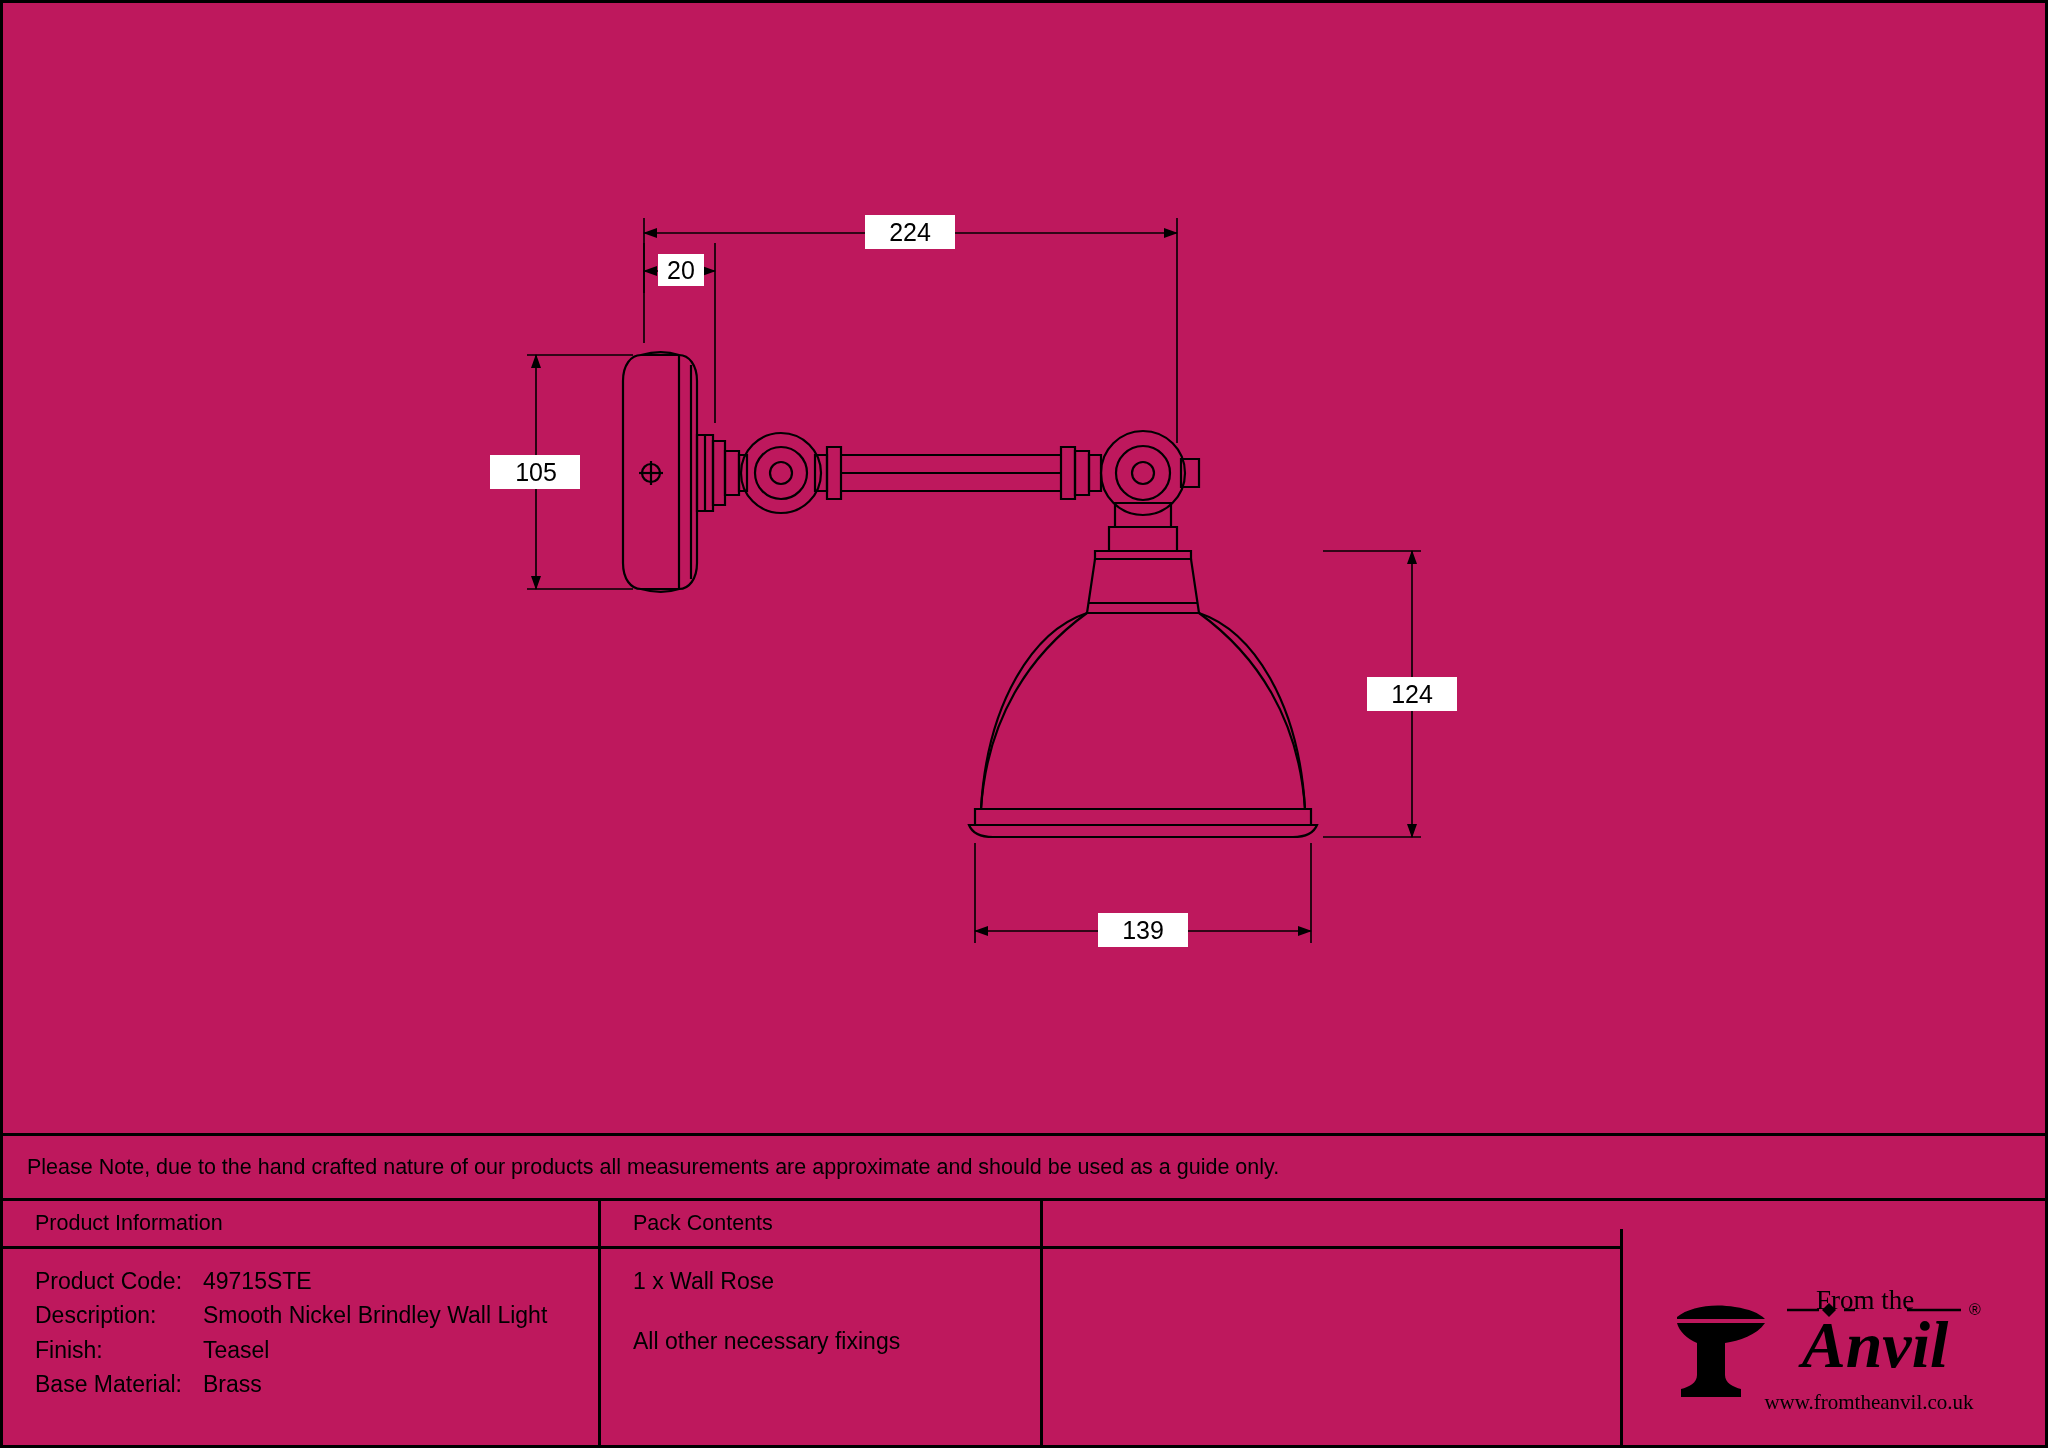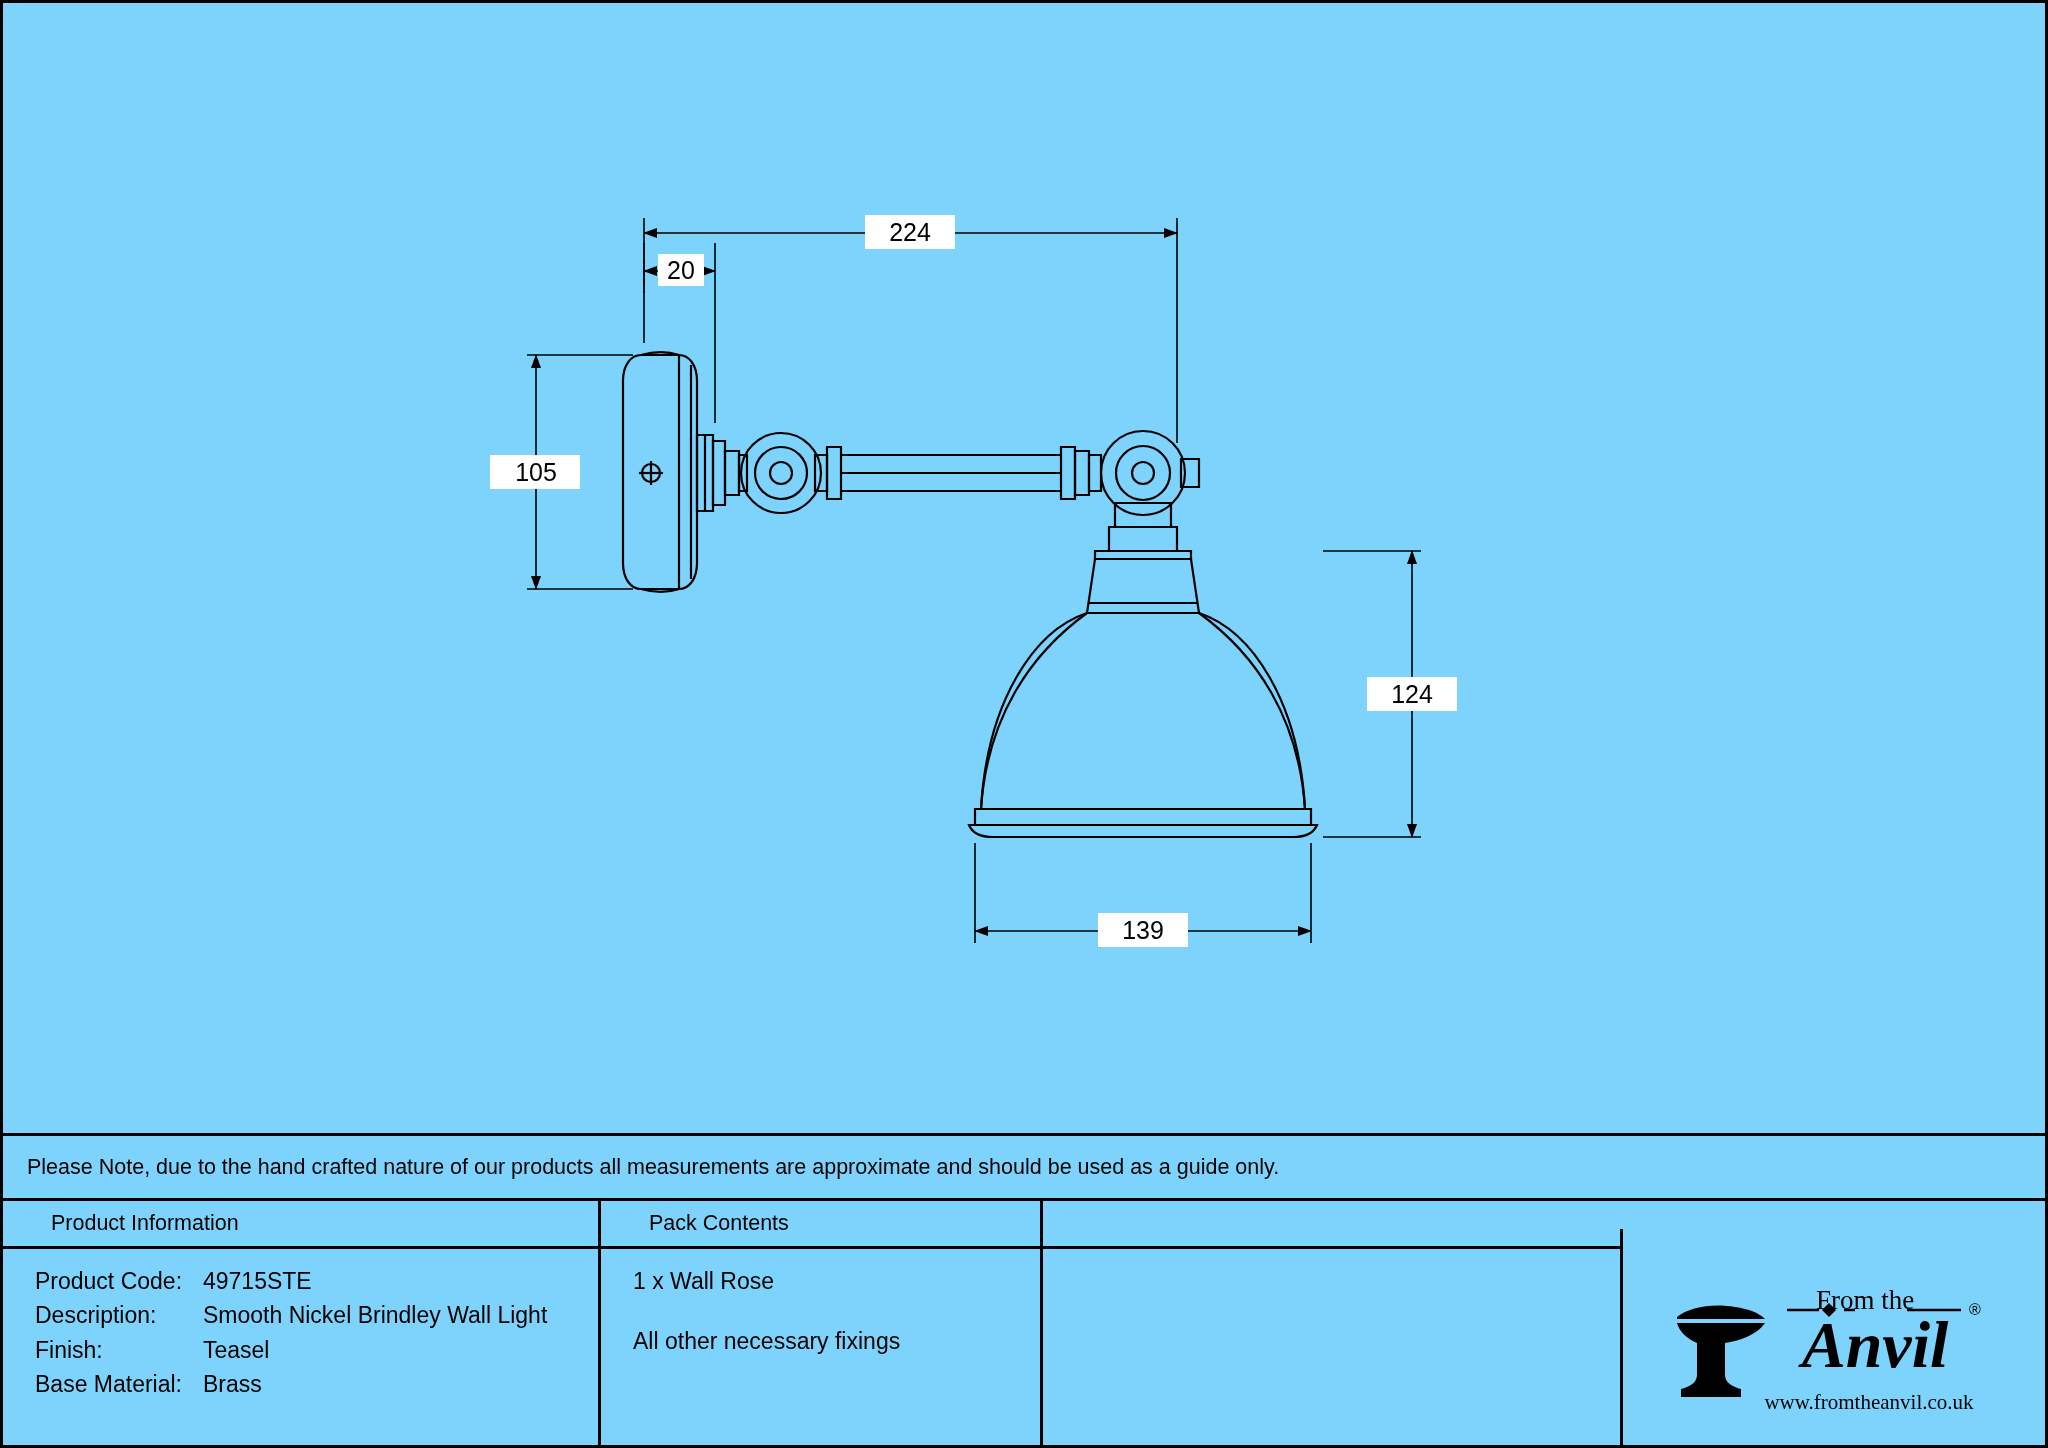--- a/index.html
+++ b/index.html
@@ -8,21 +8,21 @@
     padding: 0;
     background: #ffffff;
   }
   body {
     font-family: "Liberation Sans", sans-serif;
   }
   #sheet {
     position: relative;
     width: 2048px;
     height: 1448px;
-    background: #7dd3fc;
+    background: #be185d;
     border: 3px solid #000000;
     overflow: hidden;
   }
   
   #drawing {
     position: absolute;
     left: 0;
     top: 0;
     width: 2048px;
     height: 1130px;
@@ -62,21 +62,21 @@
   #cell-product { width: 595px; }
   #cell-pack { width: 442px; }
   #cell-blank { width: 580px; }
   #cell-logo { flex: 1 1 auto; margin-top: 28px; }
 
   .cell-header {
     height: 48px;
     border-bottom: 3px solid #000;
     display: flex;
     align-items: center;
-    padding-left: 48px;
+    padding-left: 32px;
     font-size: 21.5px;
     color: #000;
   }
   .cell-body {
     padding: 18px 0 0 32px;
     font-size: 23px;
     line-height: 1.28;
     color: #000;
   }
   .kv-row {

